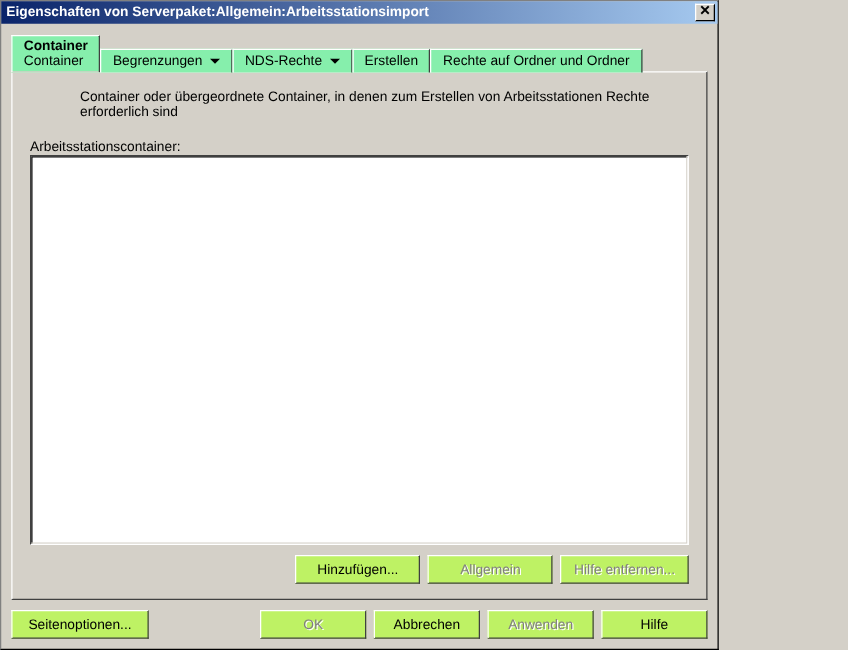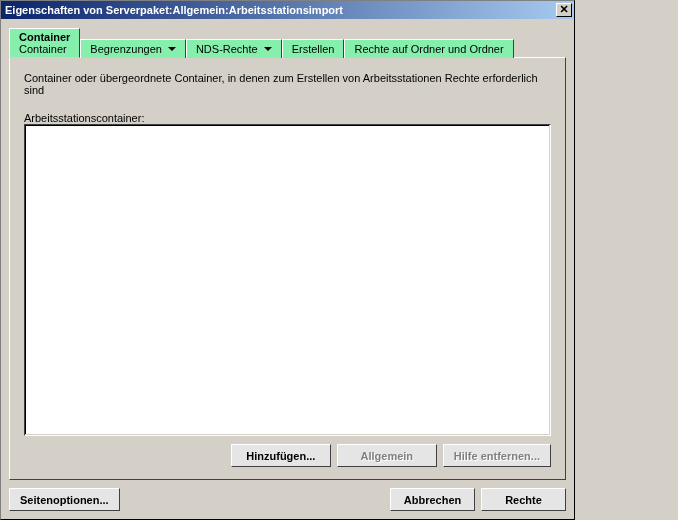--- a/index.html
+++ b/index.html
@@ -112,20 +112,21 @@
     border-bottom: 1px solid #404040;
     background: #d4d0c8;
     padding: 14px 14px 12px 14px;
     display: flex;
     flex-direction: column;
     box-sizing: border-box;
   }
   .desc {
     font-size: 11px;
     margin-bottom: 16px;
+    margin-left: 40px;
   }
   .list-label {
     font-size: 11px;
     margin-bottom: 0;
   }
   .list-box {
     flex: 1;
     background: #fff;
     border: 1px solid #808080;
     border-top-color: #404040;
@@ -139,31 +140,30 @@
     display: flex;
     gap: 6px;
     justify-content: flex-end;
     margin-top: 8px;
   }
   .btn {
     min-width: 100px;
     height: 23px;
     box-sizing: border-box;
     font-size: 11px;
-    background: #e5e5e5;
+    background: #bef264;
     border: 1px solid #fff;
     border-right-color: #404040;
     border-bottom-color: #404040;
     padding: 0 10px;
     cursor: default;
     display: flex;
     align-items: center;
     justify-content: center;
     text-align: center;
-    font-weight: bold;
   }
   .btn[disabled] {
     color: #808080;
     text-shadow: 1px 1px 0 #fff;
   }
   .footer {
     display: flex;
     gap: 6px;
     padding: 0 8px 8px 8px;
     align-items: center;
@@ -213,16 +213,18 @@
         <div class="btn">Hinzufügen...</div>
         <div class="btn" disabled="">Allgemein</div>
         <div class="btn" disabled="">Hilfe entfernen...</div>
       </div>
     </div>
   </div>
 
   <div class="footer">
     <div class="btn page-opts">Seitenoptionen...</div>
     <div class="spacer"></div>
+    <div class="btn" disabled="">OK</div>
     <div class="btn">Abbrechen</div>
-    <div class="btn">Rechte</div>
+    <div class="btn" disabled="">Anwenden</div>
+    <div class="btn">Hilfe</div>
   </div>
 </div>
 
 </body></html>

